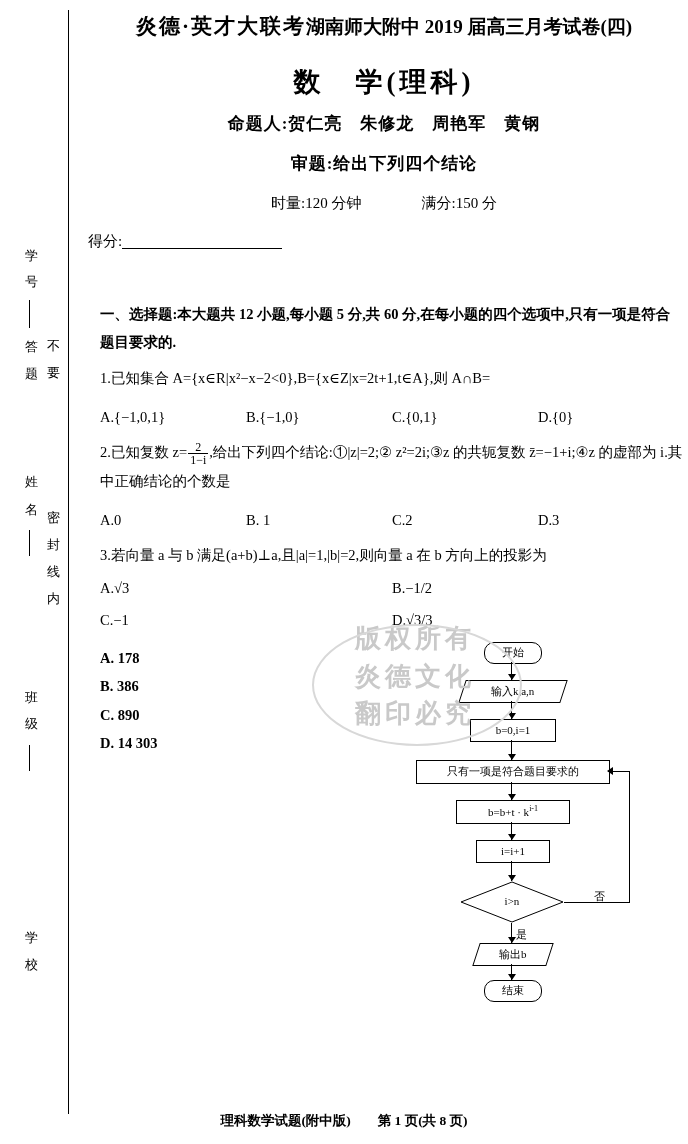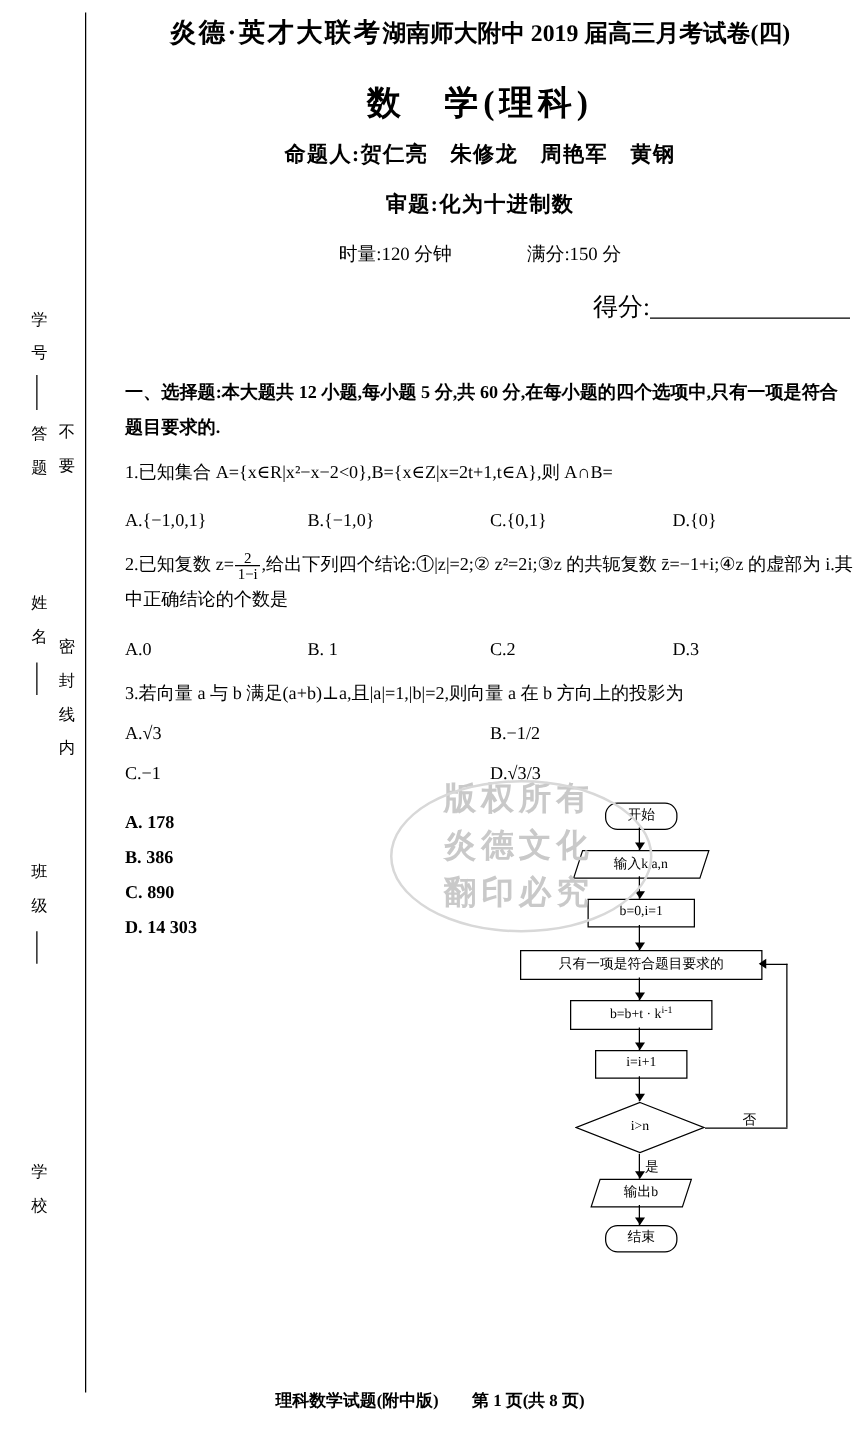--- a/index.html
+++ b/index.html
@@ -42,22 +42,22 @@
     position:absolute;left:88px;width:592px;text-align:center;
   }
   .hdr-title{top:12px;font-size:19px;font-weight:bold;letter-spacing:0px;}
   .hdr-title .big{font-size:21px;letter-spacing:2px;}
   .hdr-sub{top:64px;font-size:27px;font-weight:bold;letter-spacing:4px;}
   .hdr-makers{top:112px;font-size:17px;font-weight:bold;letter-spacing:1px;}
   .hdr-review{top:152px;font-size:17px;font-weight:bold;letter-spacing:1px;}
   .hdr-time{top:194px;font-size:15px;letter-spacing:0px;}
   .hdr-time .gap{display:inline-block;width:60px;}
   .score-line{
-    position:absolute;top:232px;left:88px;width:592px;text-align:right;
-    font-size:20px;
+    position:absolute;top:232px;left:88px;width:592px;
+    font-size:15px;
   }
   .score-line .ul{
     display:inline-block;width:160px;border-bottom:1px solid #000;height:16px;
     vertical-align:-3px;
   }
 
   
   .content{
     position:absolute;left:100px;top:300px;width:584px;
     font-size:14.5px;line-height:1.95;
@@ -151,21 +151,21 @@
     <div class="vtext" style="left:22px;top:920px;">学 校</div>
   </div>
 
   <div class="hdr hdr-title">
     <span class="big">炎德·英才大联考</span><span>湖南师大附中 2019 届高三月考试卷(四)</span>
   </div>
   <div class="hdr hdr-sub">数　学(理科)</div>
   <div class="hdr hdr-makers">
     <span>命题人:</span><span>贺仁亮　朱修龙　周艳军　黄钢</span>
   </div>
-  <div class="hdr hdr-review">审题:化为十进制数</div>
+  <div class="hdr hdr-review">审题:给出下列四个结论</div>
   <div class="hdr hdr-time">
     <span>时量:120 分钟</span><span class="gap"></span><span>满分:150 分</span>
   </div>
   <div class="score-line">
     <span>得分:</span><span class="ul"></span>
   </div>
 
   <div class="content">
 
     <div class="p">

